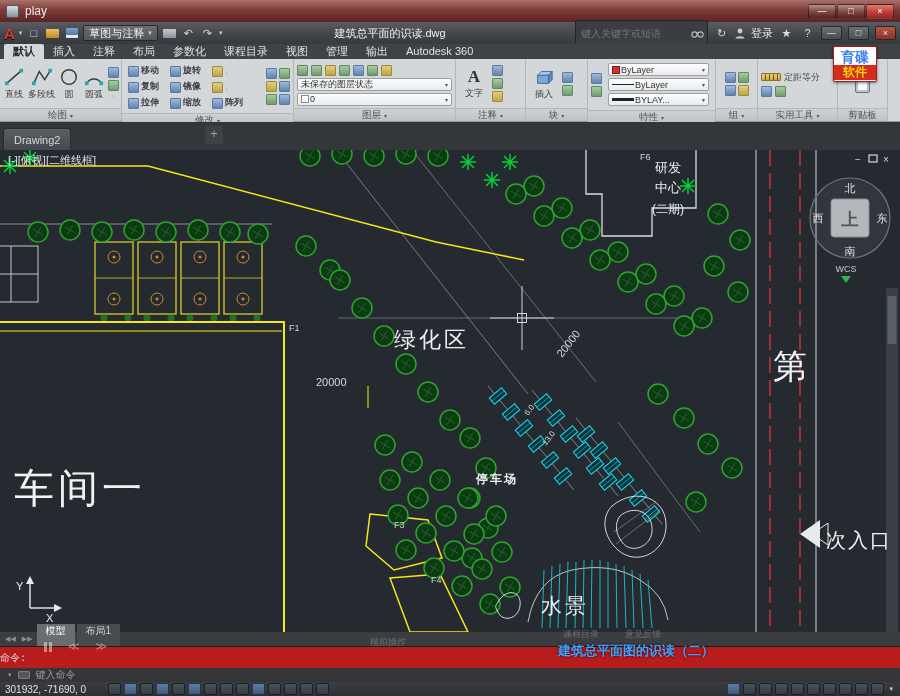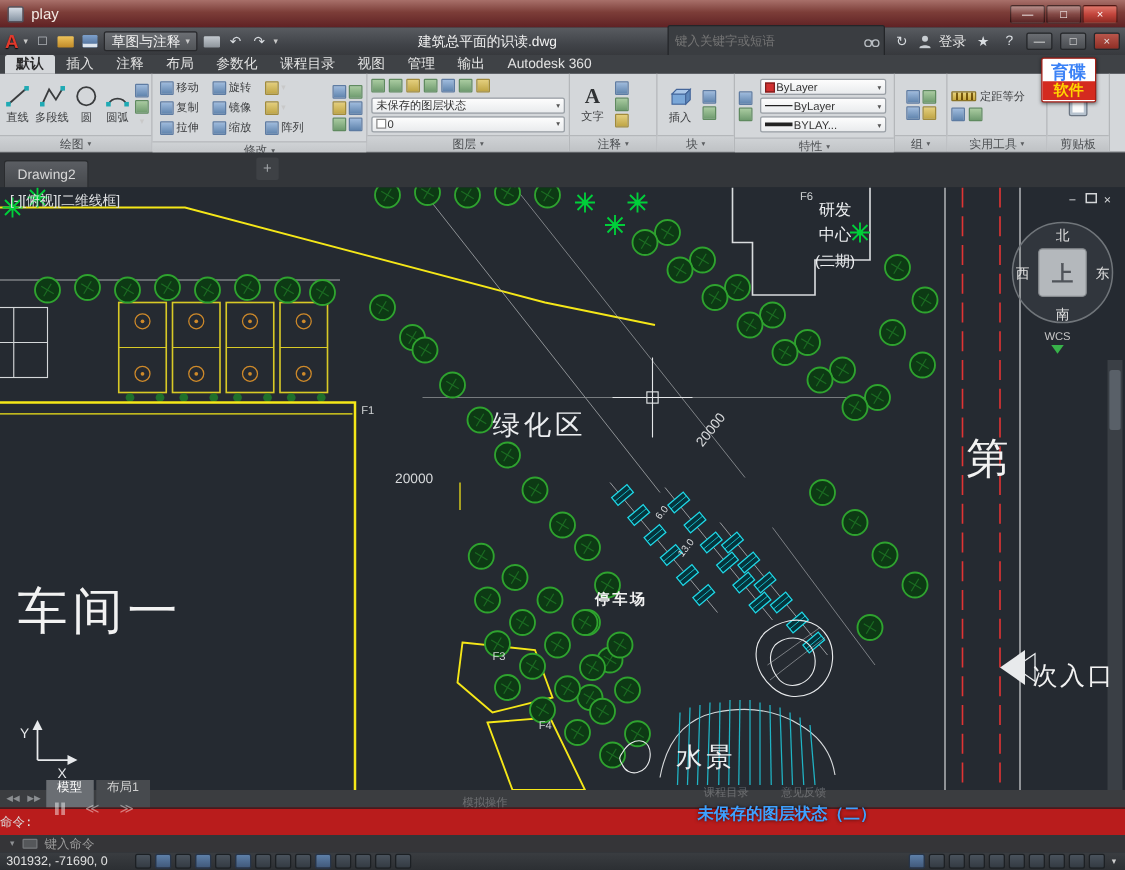--- a/index.html
+++ b/index.html
@@ -30,21 +30,21 @@
   .ic-open{width:13px;height:9px;background:linear-gradient(#eec35a,#c08a28);border-radius:1px;}
   .ic-save{width:12px;height:10px;background:linear-gradient(#7da0cc,#48678f);border-radius:1px;
     box-shadow:inset 0 -3px 0 #dfe6ee;}
   .ic-print{width:13px;height:9px;background:linear-gradient(#c3c9cf,#8d949b);border-radius:1px;}
   .ws-combo{height:16px;border:1px solid #28292c;border-radius:2px;
     background:linear-gradient(#6c6f74,#515458);display:flex;align-items:center;gap:4px;
     padding:0 5px;font-size:11px;color:#efefef;}
   .doc-title{position:absolute;left:250px;right:370px;text-align:center;font-size:11px;
     color:#f2f2f2;pointer-events:none;white-space:nowrap;overflow:hidden;}
   .appbar-right{margin-left:auto;display:flex;align-items:center;gap:6px;}
-  .search{width:174px;height:15px;background:#3a3d41;border:1px solid #232528;border-radius:2px;
+  .search{width:133px;height:15px;background:#3a3d41;border:1px solid #232528;border-radius:2px;
     display:flex;align-items:center;padding:12px 3px;}
   .search input{flex:1;background:transparent;border:none;outline:none;color:#b9bcbe;
     font-size:10px;font-family:"Liberation Sans",sans-serif;min-width:0;}
   .abtn{width:21px;height:14px;border:1px solid #25272a;border-radius:2px;
     background:linear-gradient(#6b6e73,#4a4d51);color:#e8e8e8;font-size:9px;
     line-height:12px;text-align:center;}
   .abtn.close{background:linear-gradient(#b9564b,#8f2f26);}
 
   
   .ribbon-tabs{position:absolute;top:44px;left:0;right:0;height:15px;background:#3f4246;
@@ -64,21 +64,21 @@
     display:flex;align-items:center;justify-content:center;gap:3px;}
   .pl-arrow{font-size:6px;color:#5a5d60;}
   .tool-big{width:27px;display:flex;flex-direction:column;align-items:center;gap:1px;
     font-size:9px;color:#3c3e40;white-space:nowrap;}
   .tool-big svg{display:block;}
   .mini-col{display:flex;flex-direction:column;gap:2px;align-items:center;}
   .mic{width:11px;height:11px;flex:none;border-radius:1px;border:1px solid #5d7ba2;
     background:linear-gradient(#9fbbdd,#6084ad);}
   .mic.g{border-color:#5f8a5f;background:linear-gradient(#a9cba0,#6f9b6f);}
   .mic.y{border-color:#a08a3a;background:linear-gradient(#e4cf7e,#bfa545);}
-  .mod-row{display:flex;align-items:center;gap:2px;font-size:9px;color:#3c3e40;height:14px;}
+  .mod-row{display:flex;align-items:flex-end;gap:2px;font-size:9px;color:#3c3e40;height:14px;font-weight:bold;}
   .mlabel{width:27px;white-space:nowrap;overflow:hidden;}
   .mini-grid{display:grid;grid-template-columns:11px 11px;gap:2px;margin-left:2px;}
   .combo{height:13px;background:linear-gradient(#fdfdfd,#e9ebed);border:1px solid #9aa0a6;
     border-radius:2px;font-size:9px;color:#333;display:flex;align-items:center;gap:1px;
     padding:0 3px;white-space:nowrap;overflow:hidden;}
   .combo .carrow{margin-left:auto;font-size:6px;color:#555;}
   .chip{width:8px;height:8px;background:#fff;border:1px solid #888;flex:none;}
   .chip.red{background:#d03030;border-color:#7c1d1d;}
   .lsample{width:22px;border-top:1px solid #222;flex:none;}
   .lsample.thick{border-top-width:3px;}
@@ -752,21 +752,21 @@
   </div>
 
   <div class="pcontrols">
     <span class="pause-ic"></span>
     <span>≪</span>
     <span>≫</span>
   </div>
   <span class="pmenu-item" style="top:636px;left:370px">模拟操作</span>
   <span class="pmenu-item" style="top:628px;left:563px">课程目录</span>
   <span class="pmenu-item" style="top:628px;left:625px">意见反馈</span>
-  <span class="subtitle">未保存的图层状态（二）</span>
+  <span class="subtitle">建筑总平面图的识读（二）</span>
 
   <div class="statusbar">
     <span class="coords">301932, -71690, 0</span>
     <span class="sic"></span>
     <span class="sic on"></span>
     <span class="sic"></span>
     <span class="sic on"></span>
     <span class="sic"></span>
     <span class="sic on"></span>
     <span class="sic"></span>

